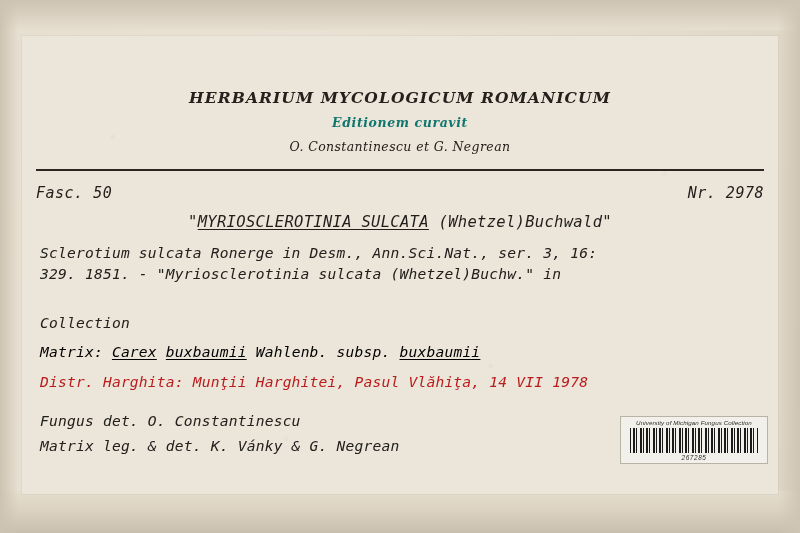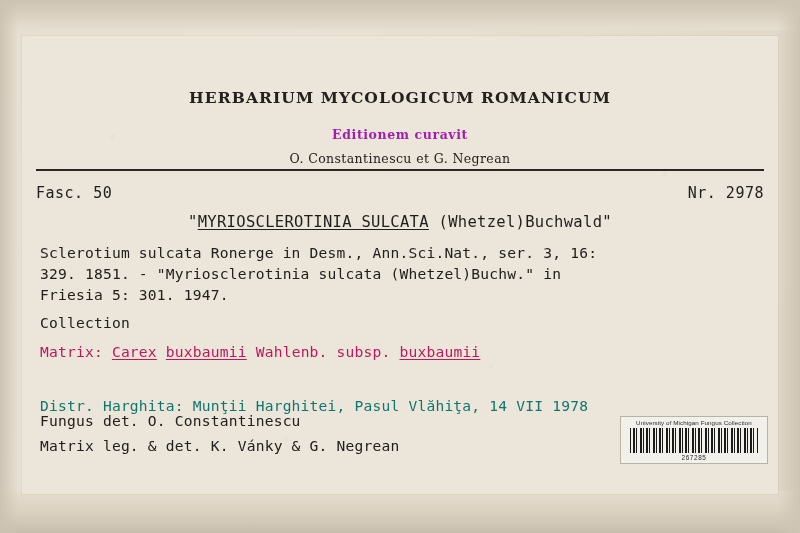--- a/index.html
+++ b/index.html
@@ -43,20 +43,21 @@
     background: linear-gradient(270deg, #cfc5b4 0%, rgba(230,222,208,0) 100%);
   }
   .label-card {
     position: absolute;
     left: 22px;
     top: 36px;
     width: 756px;
     height: 458px;
     background: #ece5d9;
     box-shadow: 0 0 0 1px rgba(0,0,0,0.03);
+    font-style: italic;
   }
   .texture {
     position: absolute;
     left: 0; top: 0; right: 0; bottom: 0;
     background-image:
       radial-gradient(circle at 12% 22%, rgba(160,140,110,0.06) 0 2px, rgba(0,0,0,0) 3px),
       radial-gradient(circle at 62% 72%, rgba(160,140,110,0.05) 0 2px, rgba(0,0,0,0) 3px),
       radial-gradient(circle at 85% 30%, rgba(160,140,110,0.05) 0 2px, rgba(0,0,0,0) 3px),
       radial-gradient(circle at 35% 88%, rgba(160,140,110,0.05) 0 2px, rgba(0,0,0,0) 3px);
     pointer-events: none;
@@ -74,22 +75,22 @@
     font-weight: bold;
     font-size: 15.5px;
     letter-spacing: 1.1px;
     color: #24201c;
   }
   .header-sub1 {
     font-family: "DejaVu Serif", serif;
     font-weight: bold;
     font-size: 12.5px;
     letter-spacing: 0.6px;
-    color: #a21caf;
-    margin-top: 20px;
+    color: #0f766e;
+    margin-top: 8px;
   }
   .header-sub2 {
     font-family: "DejaVu Serif", serif;
     font-size: 12.5px;
     letter-spacing: 0.4px;
     color: #24201c;
     margin-top: 9px;
     text-align: center;
   }
   .rule {
@@ -147,37 +148,36 @@
     top: 278px;
     font-size: 14.6px;
     color: #22201c;
     letter-spacing: 0.2px;
   }
   .matrix-line {
     position: absolute;
     left: 18px;
     top: 307px;
     font-size: 14.6px;
-    color: #be185d;
+    color: #000000;
     letter-spacing: 0.2px;
     white-space: pre;
   }
   .matrix-line .u {
     text-decoration: underline;
     text-underline-offset: 2px;
   }
   .distr-line {
     position: absolute;
     left: 18px;
     top: 337px;
     font-size: 14.6px;
-    color: #0f766e;
+    color: #b91c1c;
     letter-spacing: 0.2px;
     white-space: pre;
-    margin-top: 24px;
   }
   .footer-block {
     position: absolute;
     left: 18px;
     top: 372px;
     font-size: 14.6px;
     line-height: 25px;
     color: #22201c;
     letter-spacing: 0.2px;
   }
@@ -251,21 +251,20 @@
       <span>Nr. 2978</span>
     </div>
 
     <div class="sci-name">
       <span>"</span><span class="u">MYRIOSCLEROTINIA SULCATA</span><span> (Whetzel)Buchwald"</span>
     </div>
 
     <div class="body-block">
       <div class="line">Sclerotium sulcata Ronerge in Desm., Ann.Sci.Nat., ser. 3, 16:</div>
       <div class="line">329. 1851. - "Myriosclerotinia sulcata (Whetzel)Buchw." in</div>
-      <div class="line">Friesia 5: 301. 1947.</div>
     </div>
 
     <div class="anamorphus">Collection</div>
 
     <div class="matrix-line"><span>Matrix: </span><span class="u">Carex</span><span> </span><span class="u">buxbaumii</span><span> Wahlenb. subsp. </span><span class="u">buxbaumii</span></div>
 
     <div class="distr-line">Distr. Harghita: Munţii Harghitei, Pasul Vlăhiţa, 14 VII 1978</div>
 
     <div class="footer-block">
       <div class="line">Fungus det. O. Constantinescu</div>

